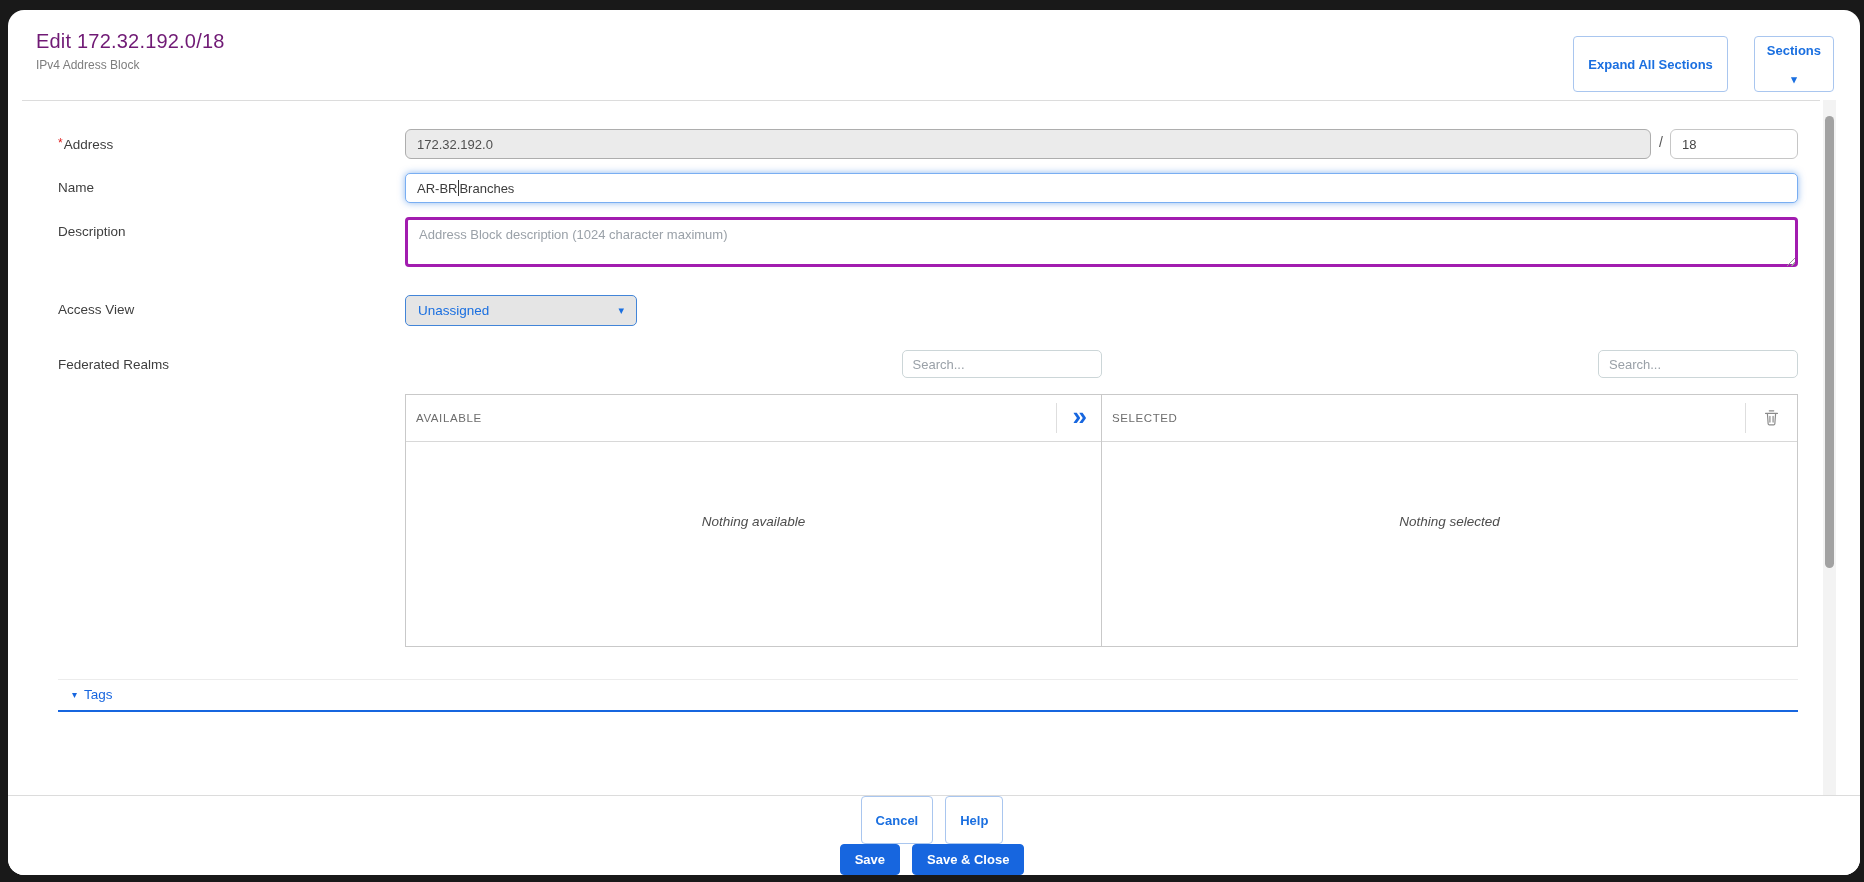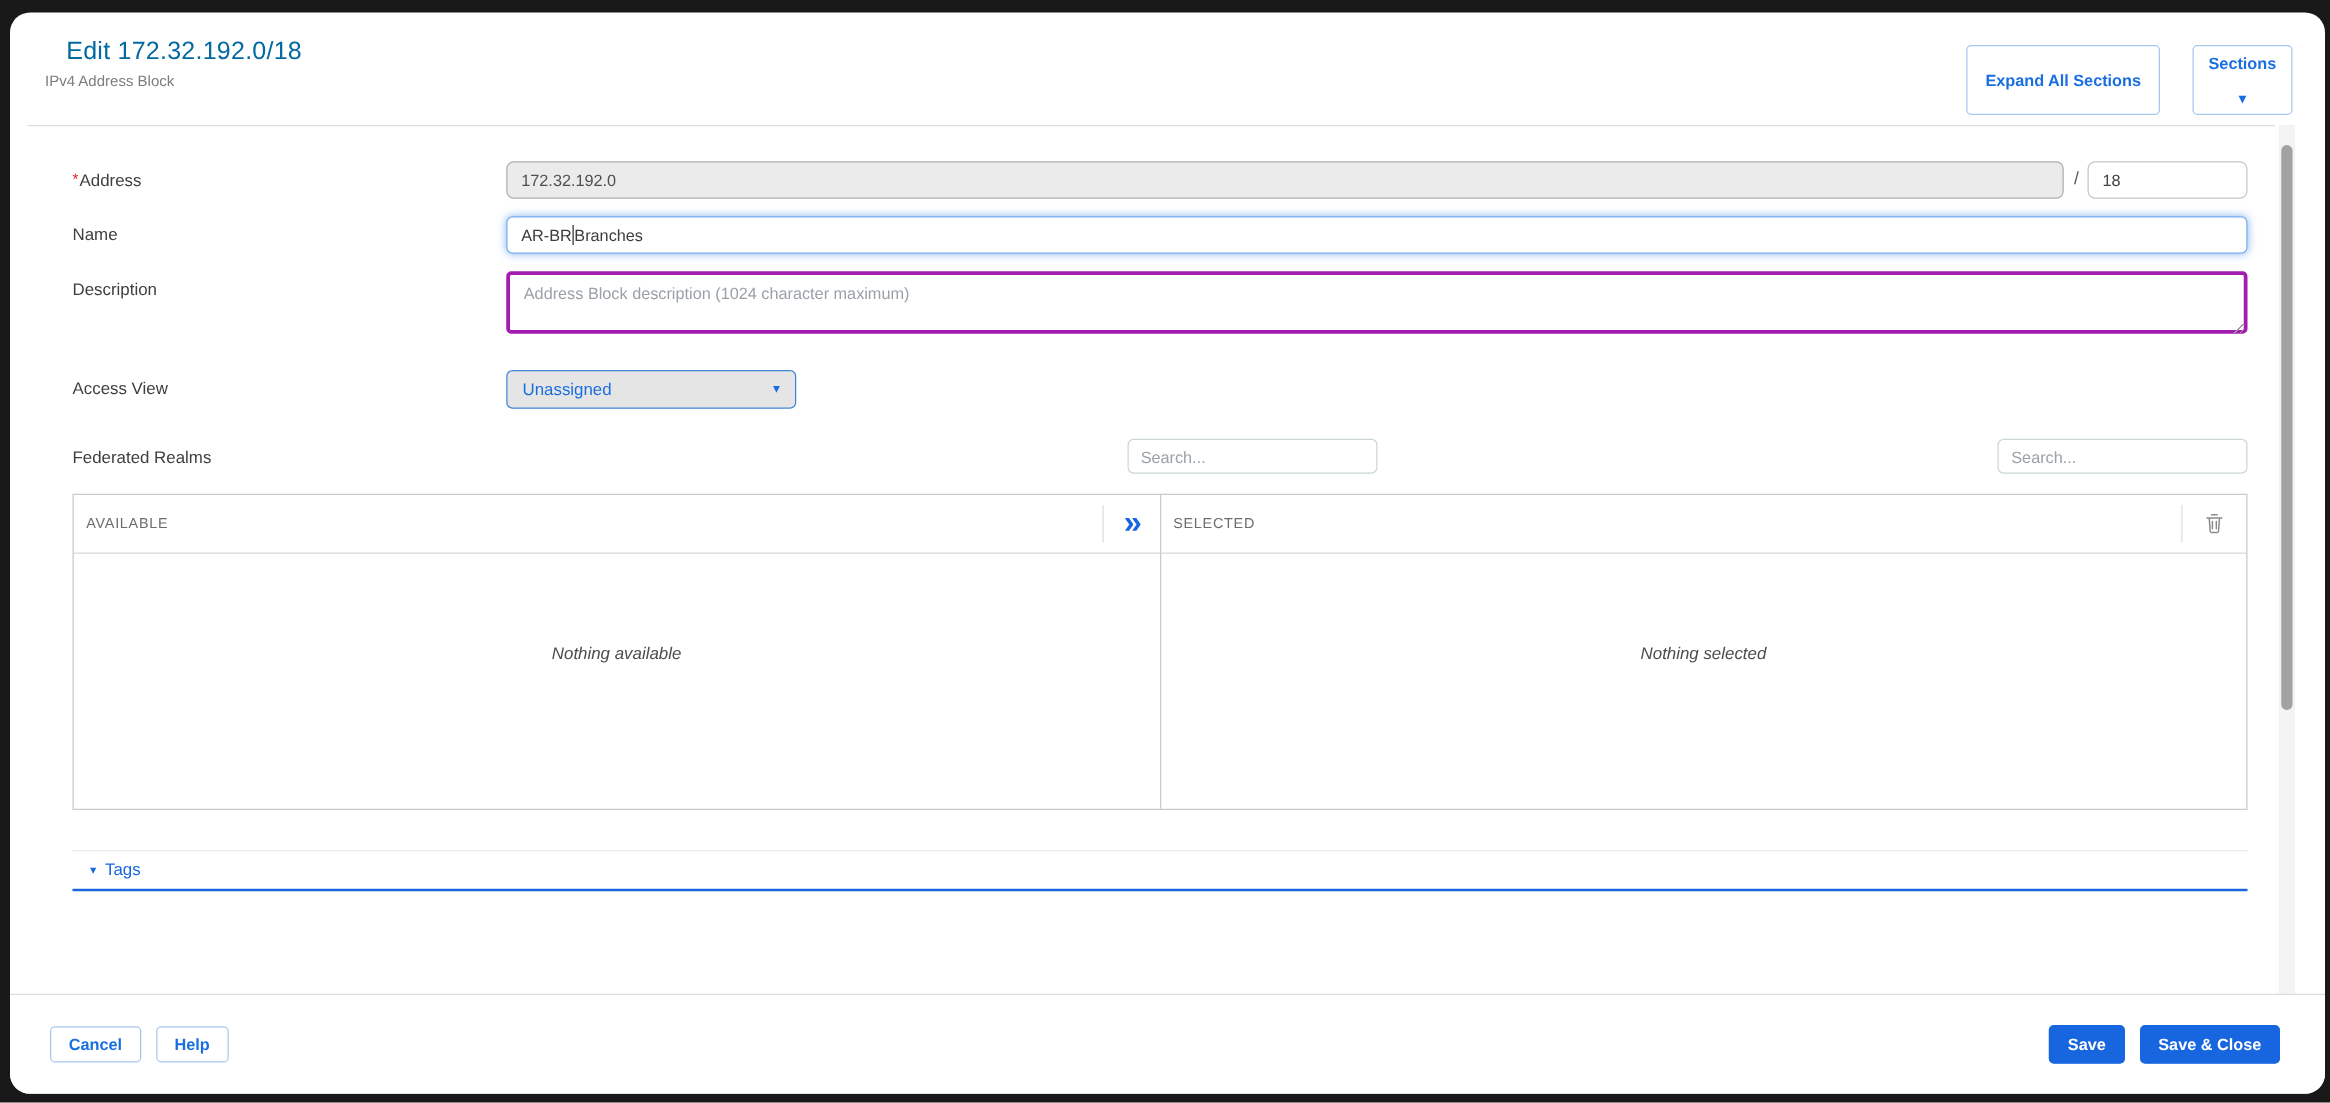--- a/index.html
+++ b/index.html
@@ -20,23 +20,22 @@
   
   header {
     display: flex;
     align-items: flex-start;
     padding: 20px 26px 8px 28px;
   }
   .titles { flex: 1; }
   h1.page-title {
     font-size: 20px;
     font-weight: 500;
-    color: #0369a1;
+    color: #701a75;
     letter-spacing: .2px;
-    margin-left: 17px;
   }
   .page-subtitle {
     margin-top: 5px;
     font-size: 12px;
     color: #7d7d7d;
   }
   .header-actions { display: flex; gap: 26px; margin-top: 6px; }
   .btn { 
     font-family: "Liberation Sans", sans-serif;
     font-size: 13px;
@@ -178,21 +177,21 @@
   
   .fed-search-row { flex: 1; display: flex; }
   .fed-search-row .half { flex: 1; display: flex; justify-content: flex-end; }
   .inp-search {
     width: 200px;
     height: 28px;
     border: 1px solid #ccd6d8;
     border-radius: 5px;
     padding: 0 10px;
   }
-  .dual-wrap { margin-top: 16px; }
+  .dual-wrap { margin-left: 347px; margin-top: 16px; }
   .dual {
     display: flex;
     border: 1px solid #c9c9c9;
   }
   .dual-col { flex: 1; display: flex; flex-direction: column; }
   .dual-col.left { border-right: 1px solid #c9c9c9; }
   .dual-head {
     height: 47px;
     display: flex;
     align-items: center;
@@ -259,20 +258,21 @@
   
   footer {
     position: absolute;
     left: 0; right: 0; bottom: 0;
     height: 80px;
     border-top: 1px solid #dcdcdc;
     background: #fff;
     display: flex;
     align-items: center;
     padding: 0 36px 0 32px;
+    flex-direction: column;
   }
   .footer-left { display: flex; gap: 12px; flex: 1; }
   .btn-primary {
     background: #1766df;
     border: 1px solid #1766df;
     color: #fff;
     padding: 7px 14px;
     font-weight: 600;
   }
   .footer-right { display: flex; gap: 12px; }

